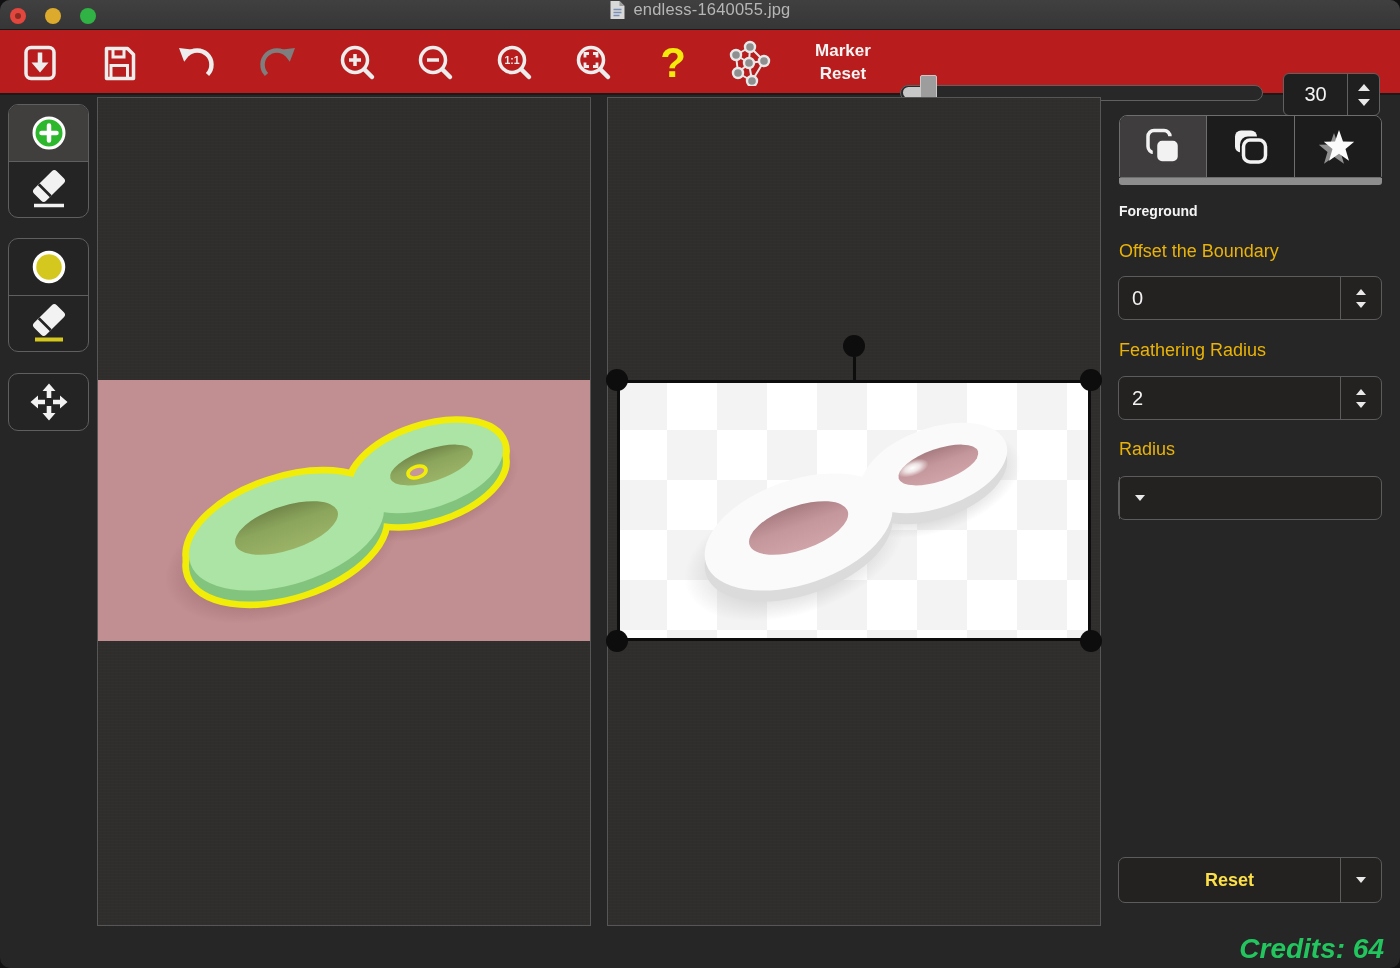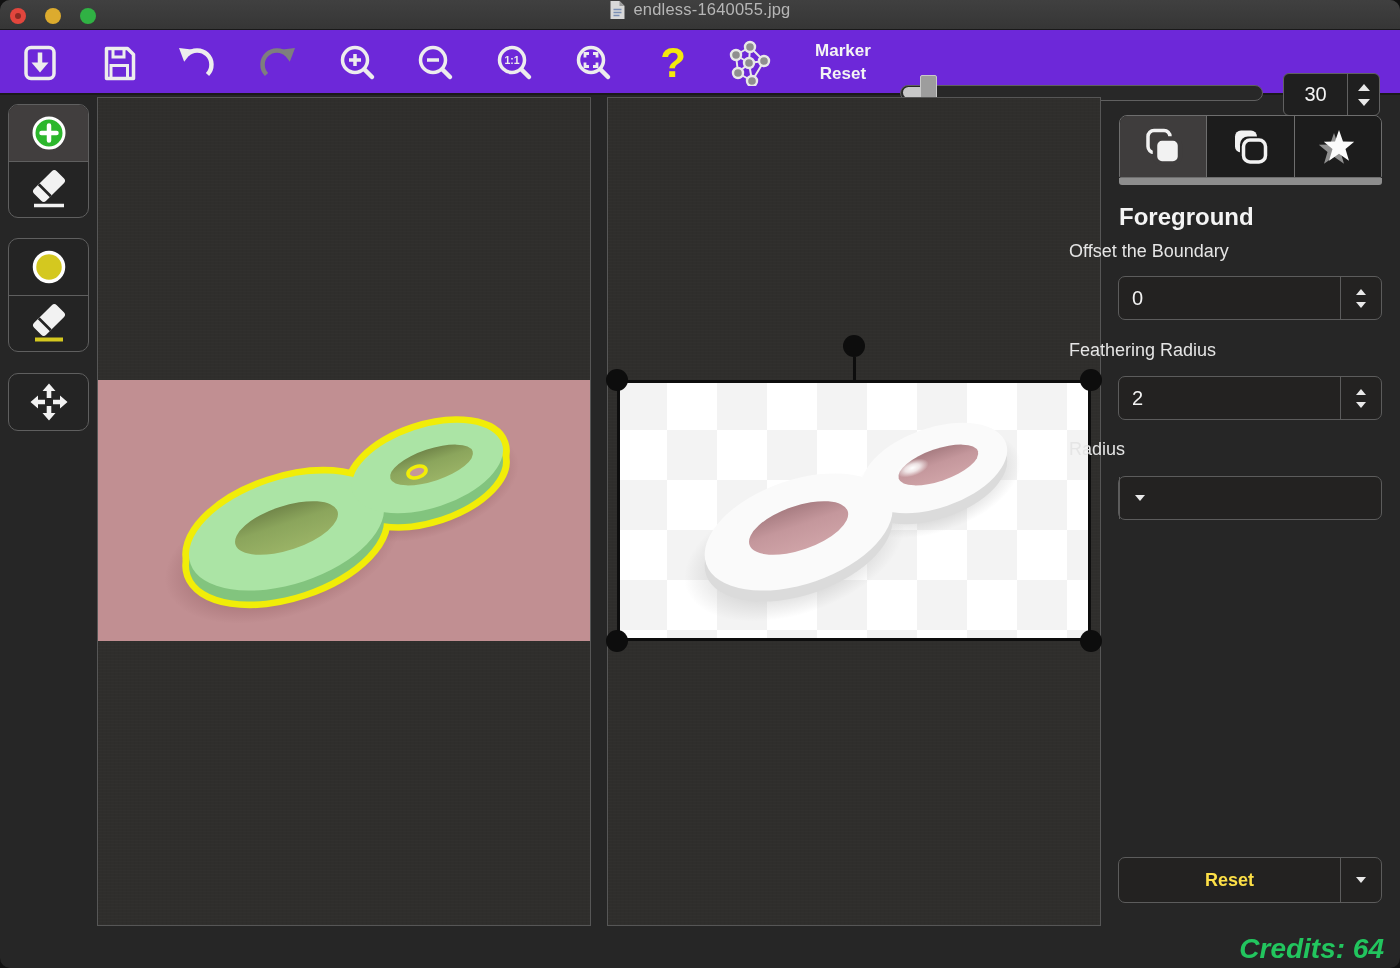--- a/index.html
+++ b/index.html
@@ -13,21 +13,21 @@
   .tl { position:absolute; top:8px; width:16px; height:16px; border-radius:50%; }
   .tl-red    { left:10px; background:#e2463d; }
   .tl-red::after { content:""; position:absolute; left:5px; top:5px; width:6px; height:6px; border-radius:50%; background:#8c2b24; }
   .tl-yellow { left:45px; background:#dcab2e; }
   .tl-green  { left:80px; background:#30b244; }
   .title-group { position:absolute; left:50%; top:0; height:30px; transform:translateX(-50%);
                  display:flex; gap:8px; }
   .title-text { font-size:16.5px; color:#b6b6b6; letter-spacing:.2px; }
 
   
-  .toolbar { position:absolute; left:0; top:30px; width:1400px; height:65px; background:#6d28d9; border-bottom:2px solid #1a1a1a; }
+  .toolbar { position:absolute; left:0; top:30px; width:1400px; height:65px; background:#b91c1c; border-bottom:2px solid #1a1a1a; }
   .tb-btn { position:absolute; top:10px; width:46px; height:46px; display:flex; align-items:center; justify-content:center; }
   .marker-label { position:absolute; left:798px; top:9px; width:90px; text-align:center;
                   font-weight:bold; font-size:17px; line-height:23px; color:#f4f4f4; }
   .slider { position:absolute; left:900px; top:55px; width:363px; height:16px;
             border:1.5px solid #606060; border-radius:9px; background:#282828; }
   .slider-fill { position:absolute; left:2px; top:1px; width:33px; height:11px; border-radius:6px; background:#c8c8c8; }
   .slider-handle { position:absolute; left:19px; top:-11px; width:17px; height:36px;
                    background:#9d9d9d; border:1px solid #c9c9c9; border-radius:2px; }
   .numbox { position:absolute; left:1283px; top:43px; width:97px; height:43px;
             border:1.5px solid #616161; border-radius:6px; display:flex; background:#1f1f1f; }
@@ -64,22 +64,22 @@
   .rot-stem { position:absolute; left:calc(50% - 1.5px); top:-23px; width:3px; height:23px; background:#0d0d0d; }
   .rot-dot  { position:absolute; left:calc(50% - 11px); top:-45px; width:22px; height:22px; border-radius:50%; background:#0d0d0d; }
 
   
   .tabbar { position:absolute; left:1119px; top:115px; width:263px; height:63px; display:flex;
             border:1px solid #6e6e6e; border-radius:8px 8px 2px 2px; overflow:hidden; background:#1c1c1c; }
   .tab { flex:1; display:flex; align-items:center; justify-content:center; background:#1c1c1c; }
   .tab + .tab { border-left:1px solid #6e6e6e; }
   .tab.selected { background:#3f3d3d; }
   .tab-underbar { position:absolute; left:1119px; top:178px; width:263px; height:7px; background:#8d8d8d; border-radius:0 0 3px 3px; }
-  .insp-heading { position:absolute; left:1119px; top:203px; font-size:24px; font-weight:bold; color:#f4f4f4; }
-  .insp-label   { position:absolute; left:1069px; font-size:18px; color:#e5e5e5; }
+  .insp-heading { position:absolute; left:1119px; top:203px; font-size:14px; font-weight:bold; color:#f4f4f4; }
+  .insp-label   { position:absolute; left:1119px; font-size:18px; color:#eab308; }
   .field { position:absolute; left:1118px; width:264px; height:44px; border:1.5px solid #5c5c5c;
            border-radius:7px; background:#232221; display:flex; }
   .field-value { flex:1; display:flex; align-items:center; padding-left:13px; font-size:20px; color:#f2f2f2; }
   .field-stepper { width:41px; border-left:1.5px solid #5c5c5c; display:flex; flex-direction:column;
                    align-items:center; justify-content:center; gap:7px; }
   .field-dd { width:41px; border-left:1.5px solid #5c5c5c; display:flex; align-items:center; justify-content:center; }
   .tri-up-s   { width:0; height:0; border-left:5.5px solid transparent; border-right:5.5px solid transparent; border-bottom:6.5px solid #e9e9e9; }
   .tri-down-s { width:0; height:0; border-left:5.5px solid transparent; border-right:5.5px solid transparent; border-top:6.5px solid #e9e9e9; }
   .reset-btn { position:absolute; left:1118px; top:857px; width:264px; height:46px; border:1.5px solid #5c5c5c;
                border-radius:7px; background:#232221; display:flex; }

